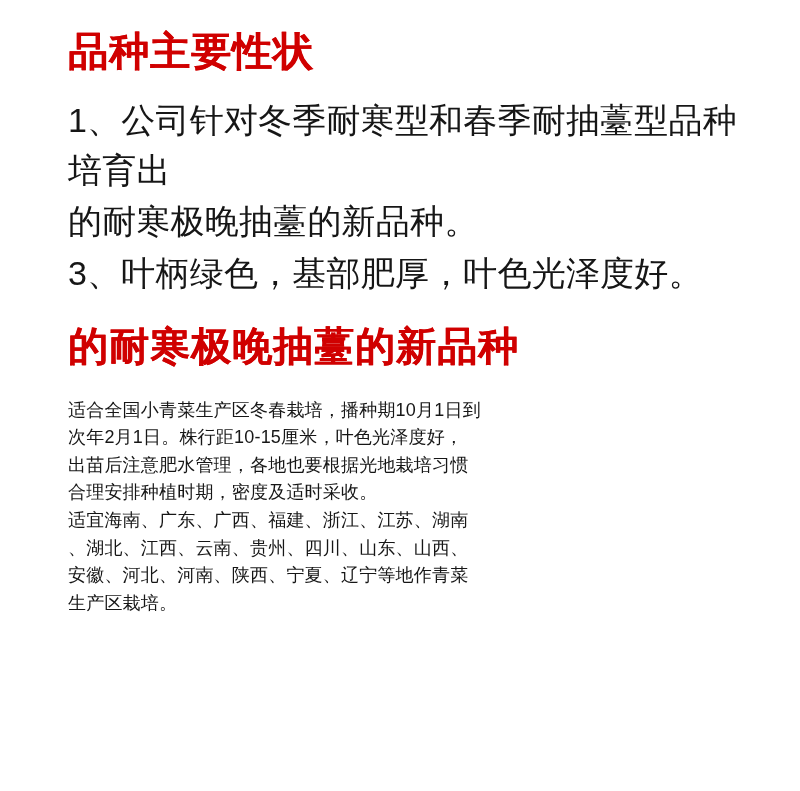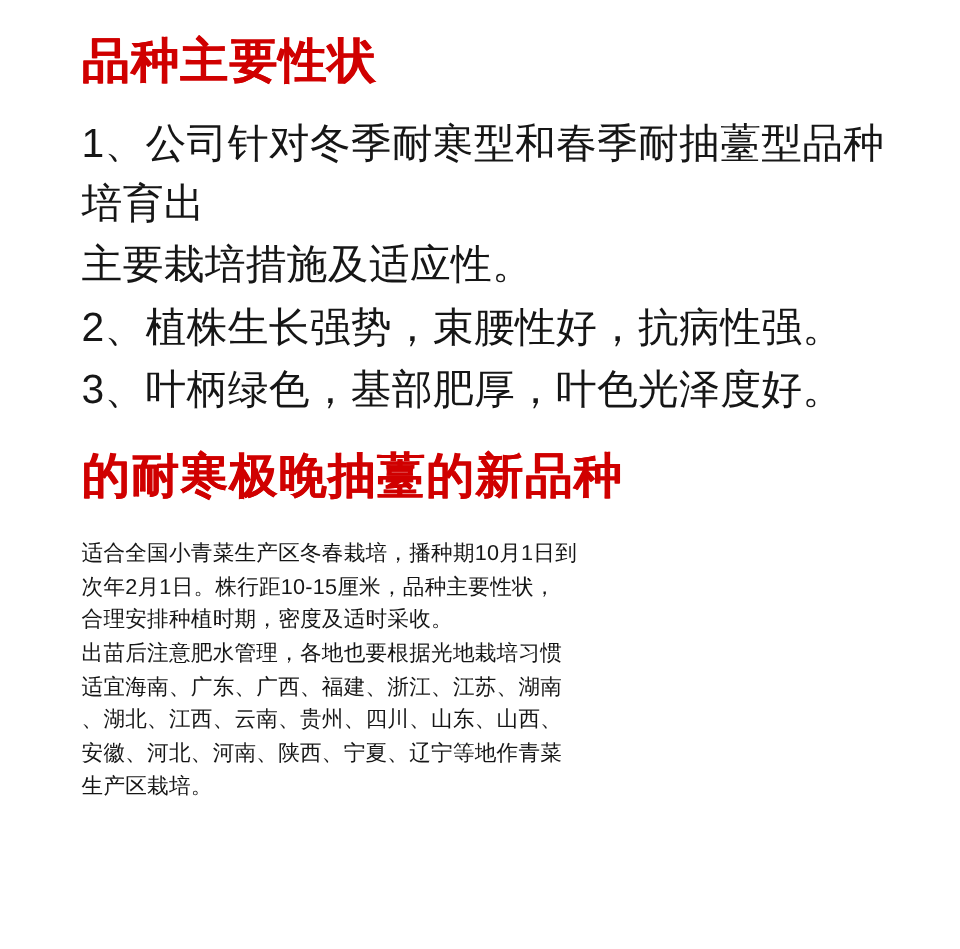--- a/index.html
+++ b/index.html
@@ -65,32 +65,31 @@
 </style>
 </head>
 <body>
 
 <div class="page">
 
   <h1 class="section-heading heading-1">品种主要性状</h1>
 
   <ul class="body-list">
     <li class="body-line">1、公司针对冬季耐寒型和春季耐抽薹型品种培育出</li>
-    <li class="body-line">主要栽培措施及适应性。</li>
-    <li class="body-line">2、植株生长强势，束腰性好，抗病性强。</li>
+    <li class="body-line">的耐寒极晚抽薹的新品种。</li>
     <li class="body-line">3、叶柄绿色，基部肥厚，叶色光泽度好。</li>
   </ul>
 
   <h1 class="section-heading heading-2">的耐寒极晚抽薹的新品种</h1>
 
   <div class="para-block">
     <p class="para">适合全国小青菜生产区冬春栽培，播种期10月1日到</p>
-    <p class="para">次年2月1日。株行距10-15厘米，品种主要性状，</p>
+    <p class="para">次年2月1日。株行距10-15厘米，叶色光泽度好，</p>
+    <p class="para">出苗后注意肥水管理，各地也要根据光地栽培习惯</p>
     <p class="para">合理安排种植时期，密度及适时采收。</p>
-    <p class="para">出苗后注意肥水管理，各地也要根据光地栽培习惯</p>
   </div>
 
   <div class="para-block">
     <p class="para">适宜海南、广东、广西、福建、浙江、江苏、湖南</p>
     <p class="para">、湖北、江西、云南、贵州、四川、山东、山西、</p>
     <p class="para">安徽、河北、河南、陕西、宁夏、辽宁等地作青菜</p>
     <p class="para">生产区栽培。</p>
   </div>
 
 </div>

